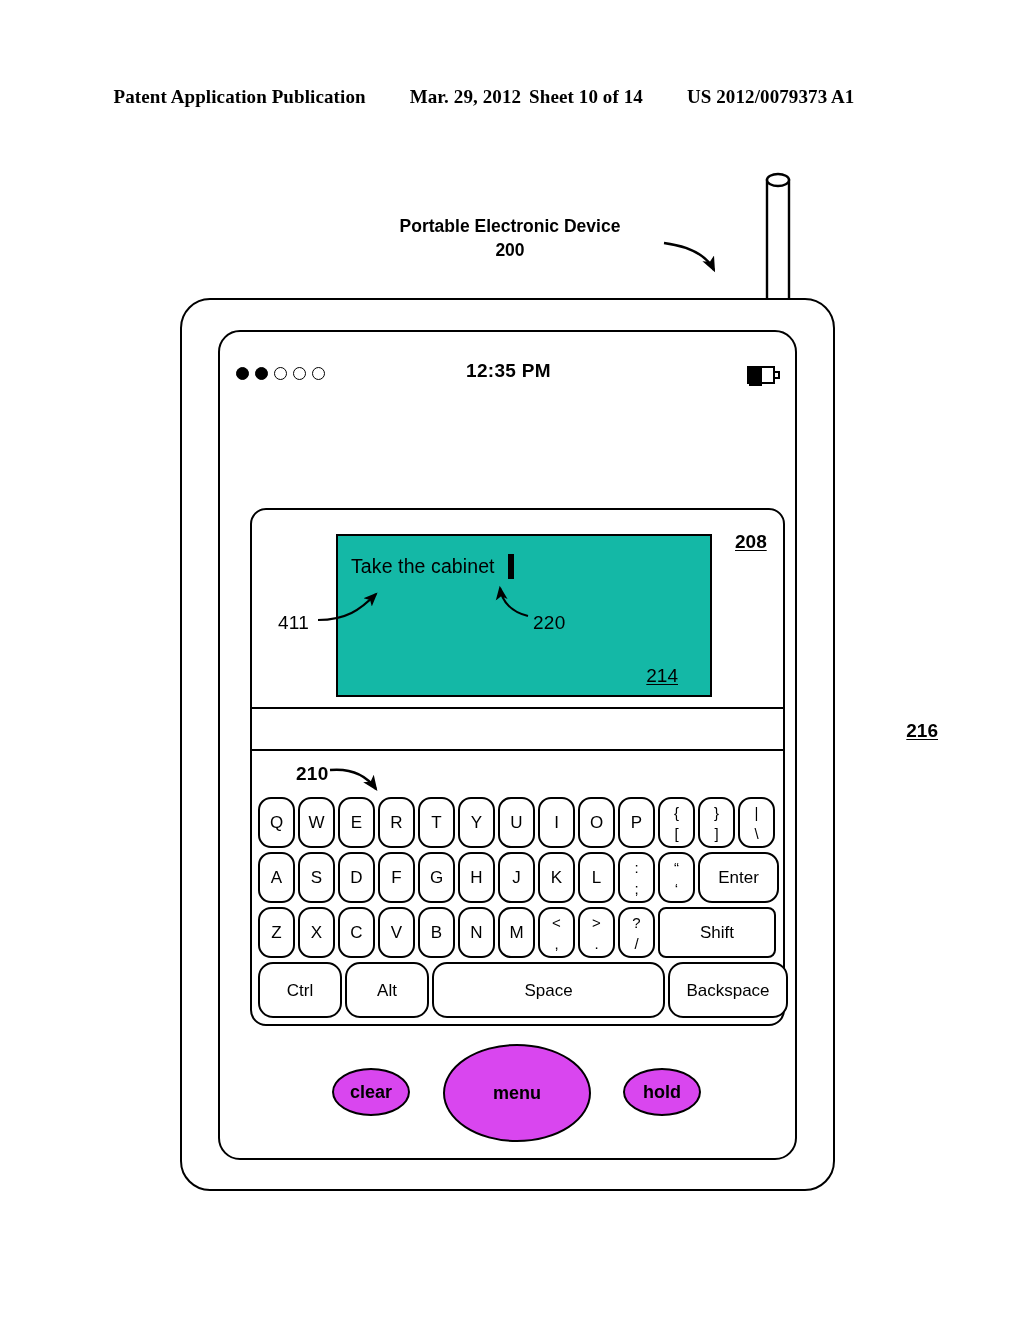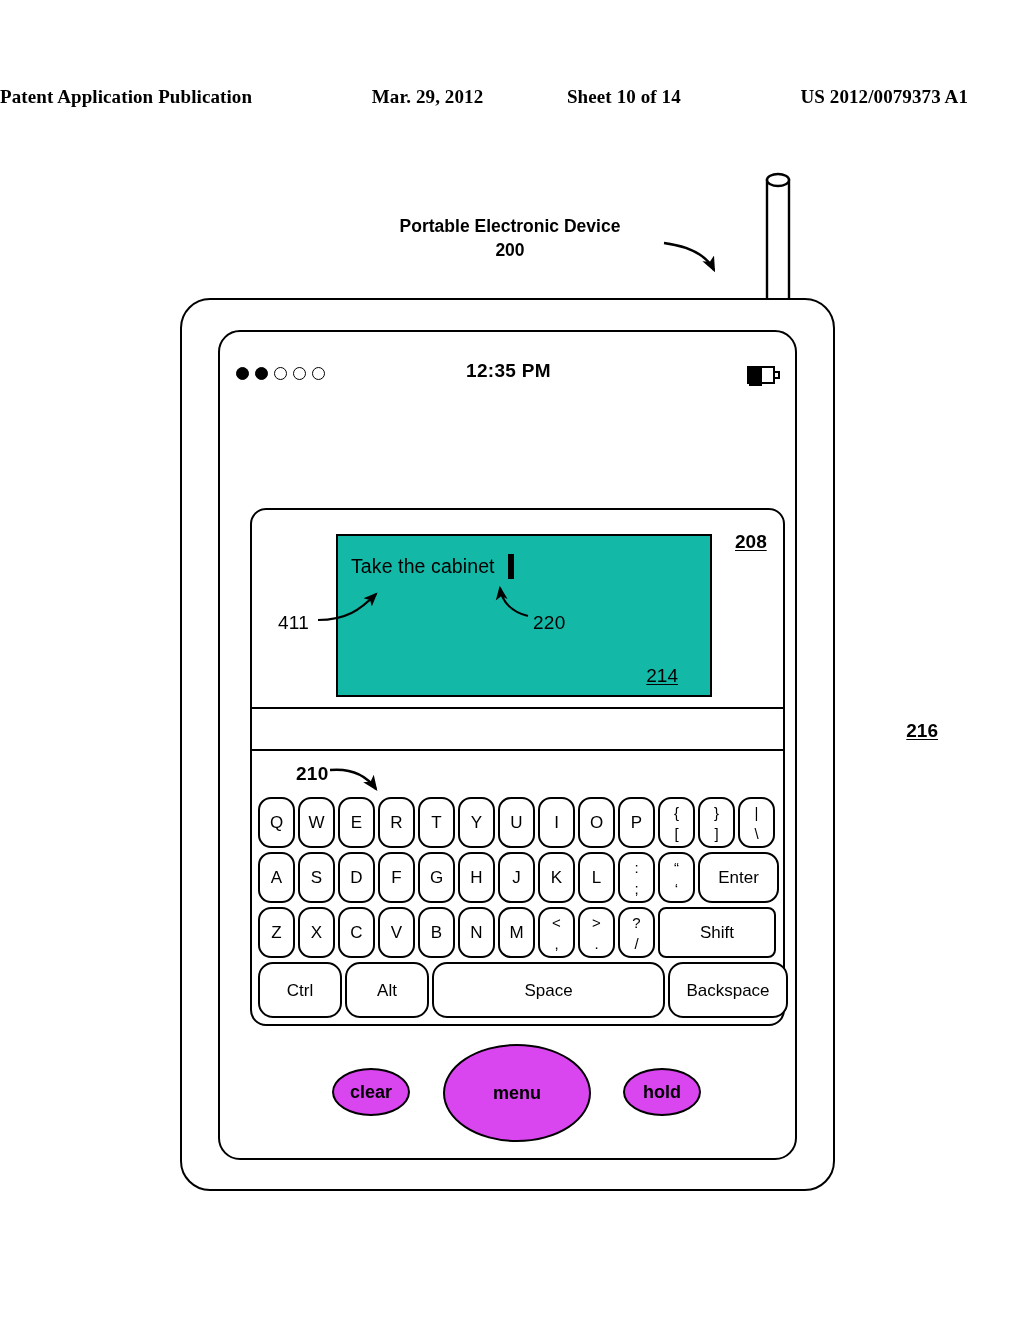--- a/index.html
+++ b/index.html
@@ -16,21 +16,21 @@
     overflow: hidden;
   }
 
   
   #patent-header {
     position: absolute;
     top: 86px;
     left: 0;
     width: 968px;
     display: flex;
-    justify-content: space-between;
+    justify-content: center;
     align-items: baseline;
     font-family: "Liberation Serif", serif;
     font-weight: bold;
     font-size: 19px;
     letter-spacing: 0.1px;
     white-space: pre;
   }
   #patent-header .hdr-pub { margin-right: 44px; }
   #patent-header .hdr-date { margin-right: 8px; }
   #patent-header .hdr-sheet { margin-right: 44px; }

